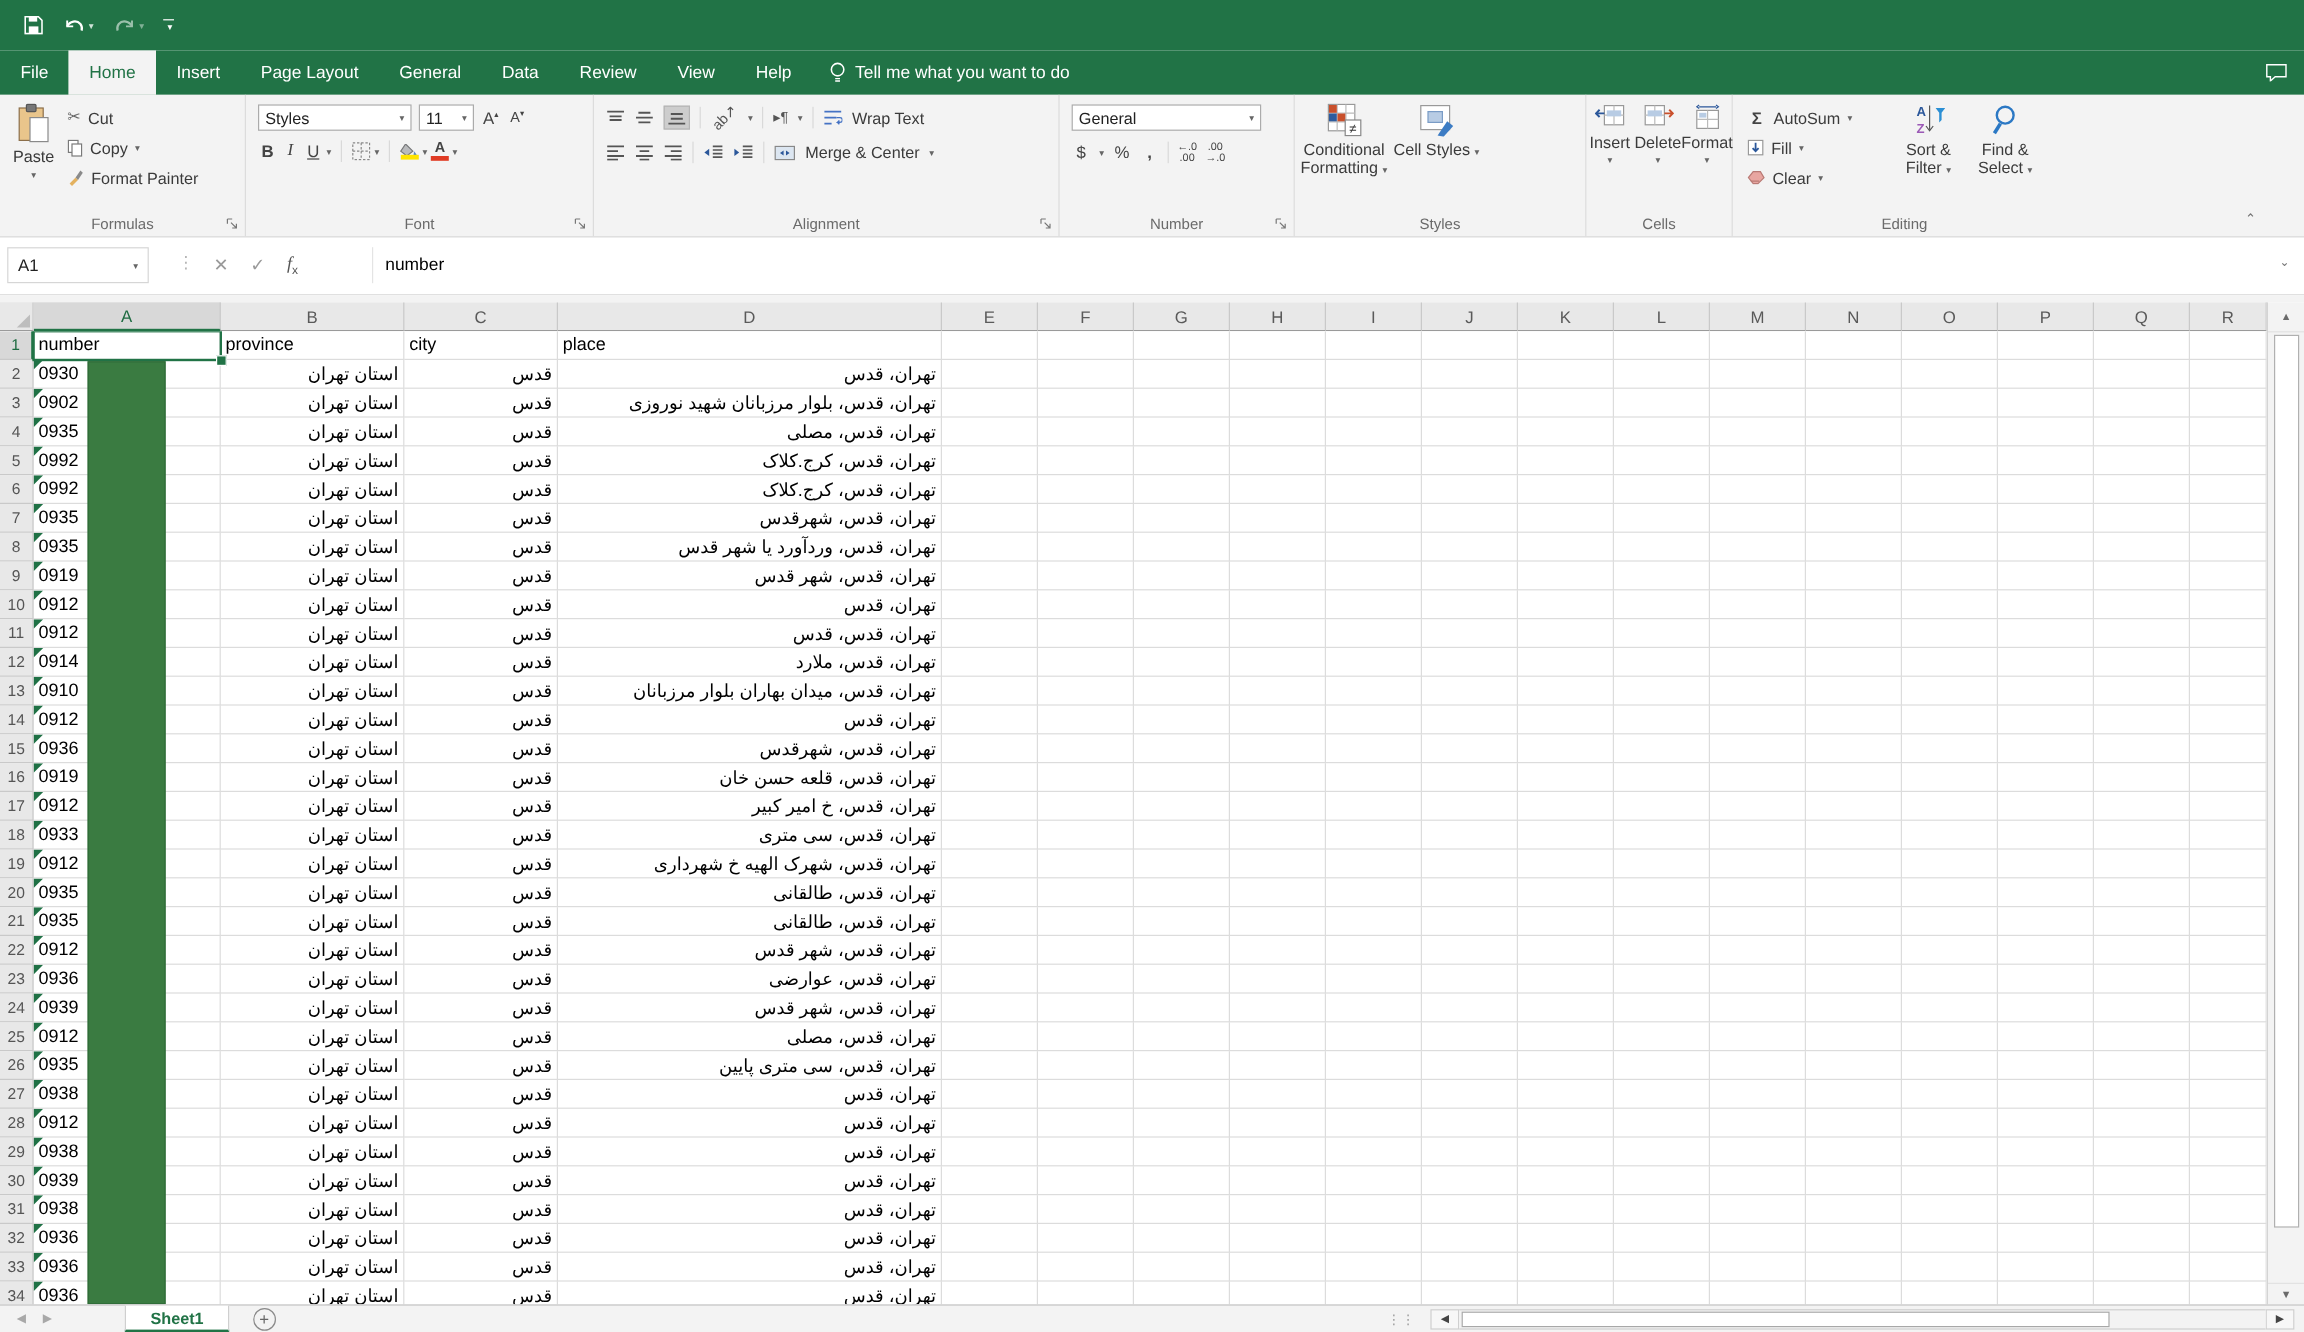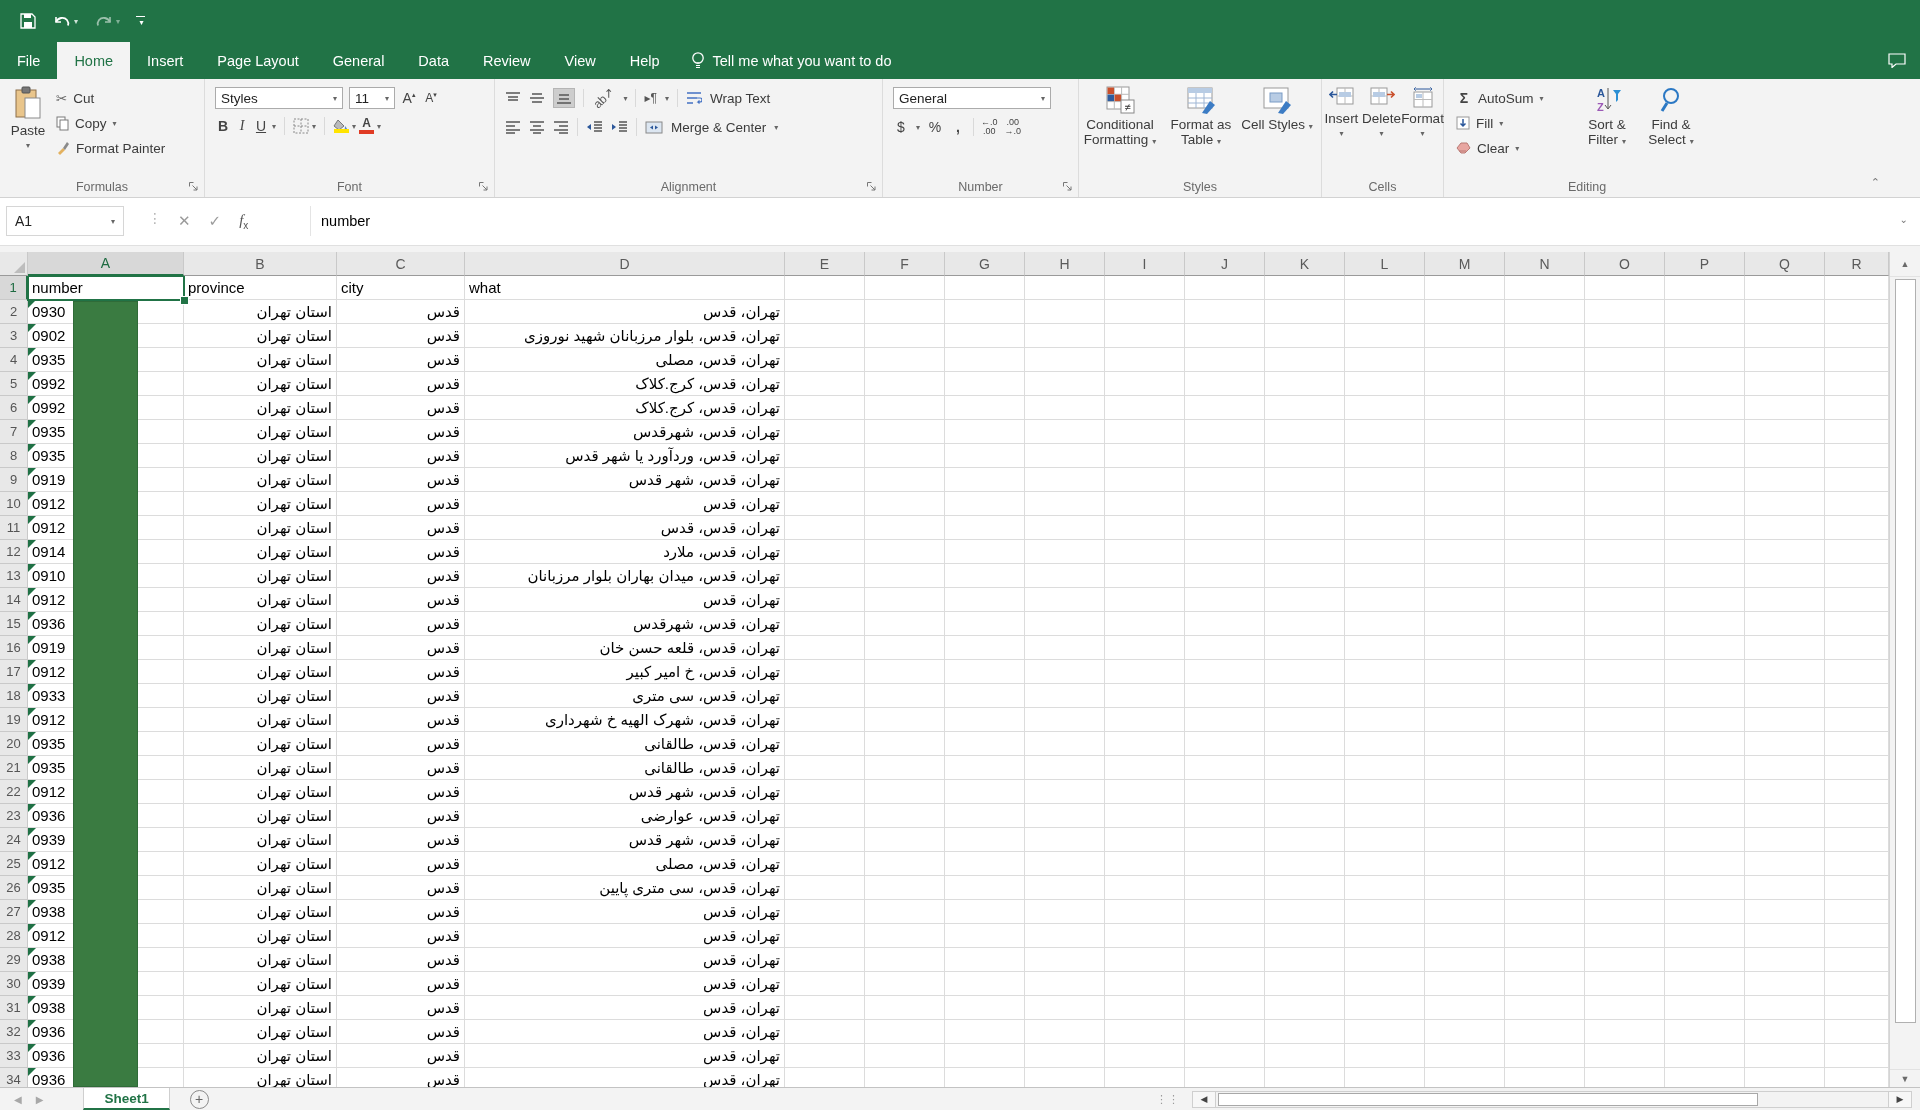--- a/index.html
+++ b/index.html
@@ -72,21 +72,21 @@
   .fillh{position:absolute;left:180px;top:20px;width:7px;height:7px;background:#217346;border:1px solid #fff;box-sizing:content-box;}
   .redact{position:absolute;left:73px;top:25px;width:65px;height:786px;background:#3a7b41;border:1px solid #2f6b38;box-sizing:border-box;}
   
   .vscroll{position:absolute;left:1889px;top:252px;width:31px;height:835px;background:#f3f3f3;border-left:1px solid #d4d4d4;box-sizing:border-box;}
   .vup{position:absolute;top:0;left:0;right:0;height:24px;display:flex;align-items:center;justify-content:center;color:#6a6a6a;font-size:9px;border-bottom:1px solid #e2e2e2;}
   .vthumb{position:absolute;top:27px;left:5px;width:19px;height:742px;background:#fff;border:1px solid #b0b0b0;}
   .vdown{position:absolute;bottom:0;left:0;right:0;height:17px;display:flex;align-items:center;justify-content:center;color:#6a6a6a;font-size:9px;border-top:1px solid #e2e2e2;}
   
   .tabbar{position:absolute;top:1087px;left:0;right:0;height:23px;background:#f3f3f3;border-top:1px solid #c3c3c3;box-sizing:border-box;display:flex;align-items:center;font-size:13px;}
   .navarr{color:#a8a8a8;font-size:10px;margin-left:14px;}
-  .sheettab{height:100%;background:#fff;border-left:1px solid #cfcfcf;border-right:1px solid #cfcfcf;border-bottom:2px solid #217346;box-sizing:border-box;display:flex;align-items:center;padding:0 20px;color:#217346;font-weight:bold;margin-left:40px;font-size:13.5px;}
+  .sheettab{height:100%;background:#fff;border-left:1px solid #cfcfcf;border-right:1px solid #cfcfcf;border-bottom:2px solid #217346;box-sizing:border-box;display:flex;align-items:center;padding:0 20px;color:#217346;font-weight:bold;margin-left:61px;font-size:13.5px;}
   .addsheet{width:17px;height:17px;border-radius:50%;border:1px solid #8a8a8a;color:#666;display:flex;align-items:center;justify-content:center;font-size:14px;margin-left:20px;line-height:1;}
   .hscrollwrap{margin-left:auto;display:flex;align-items:center;margin-right:8px;}
   .hdots{color:#9a9a9a;font-size:11px;margin-right:12px;letter-spacing:1px;}
   .harr{width:24px;height:17px;border:1px solid #cfcfcf;background:#f7f7f7;display:flex;align-items:center;justify-content:center;color:#444;font-size:9px;box-sizing:border-box;}
   .htrack{width:672px;height:17px;border:1px solid #cfcfcf;border-left:none;border-right:none;background:#f3f3f3;position:relative;box-sizing:border-box;}
   .hthumb{position:absolute;left:2px;top:1px;width:540px;height:13px;background:#fff;border:1px solid #a8a8a8;box-sizing:border-box;}
 </style>
 </head>
 <body>
 
@@ -373,31 +373,20 @@
             <rect x="2" y="1" width="22" height="22" fill="#fff" stroke="#999"></rect>
             <path d="M9.3 1 V23 M16.6 1 V23 M2 8.3 H24 M2 15.6 H24" stroke="#bbb"></path>
             <rect x="2.5" y="1.5" width="6.5" height="6.5" fill="#c9502c"></rect>
             <rect x="2.5" y="8.6" width="6.5" height="6.5" fill="#2e5c9e"></rect>
             <rect x="9.6" y="8.6" width="6.5" height="6.5" fill="#c9502c"></rect>
             <rect x="16" y="14" width="13" height="13" fill="#fff" stroke="#888"></rect>
             <text x="22.5" y="24.5" font-size="11" text-anchor="middle" fill="#333">≠</text>
           </svg>
       </span>
       <span class="lbl"><span>Conditional Formatting</span> <span class="caret">▾</span></span>
-    </div>
-    <div class="bigbtn" style="width:80px;">
-      <span class="ic">
-        <svg width="30" height="28" viewBox="0 0 30 28">
-            <rect x="2" y="2" width="24" height="20" fill="#fff" stroke="#999"></rect>
-            <rect x="2" y="2" width="24" height="5" fill="#b8cce4"></rect>
-            <path d="M10 7 V22 M18 7 V22 M2 12 H26 M2 17 H26" stroke="#9fb6d4"></path>
-            <path d="M16 27 L24 15 L29 19 L21 28 Z" fill="#3c7cc4"></path>
-          </svg>
-      </span>
-      <span class="lbl"><span>Format as Table</span> <span class="caret">▾</span></span>
     </div>
     <div class="bigbtn" style="width:72px;">
       <span class="ic">
         <svg width="30" height="28" viewBox="0 0 30 28">
             <rect x="2" y="2" width="24" height="20" fill="#fff" stroke="#999"></rect>
             <rect x="8" y="7" width="12" height="9" fill="#b8cce4" stroke="#7a9cc6"></rect>
             <path d="M16 27 L24 15 L29 19 L21 28 Z" fill="#3c7cc4"></path>
           </svg>
       </span>
       <span class="lbl"><span>Cell Styles</span> <span class="caret">▾</span></span>
@@ -543,21 +532,21 @@
     <div class="colh" style="width: 64px;">R</div>
   </div>
 
 <div class="grid">
   <div>
       <div class="row">
         <div class="rowh sel">1</div>
         <div class="cell" style="width: 156px;">number</div>
         <div class="cell" style="width: 153px;">province</div>
         <div class="cell" style="width: 128px;">city</div>
-        <div class="cell" style="width: 320px;">what</div>
+        <div class="cell" style="width: 320px;">place</div>
         <div class="cell" style="width: 80px;"></div>
         <div class="cell" style="width: 80px;"></div>
         <div class="cell" style="width: 80px;"></div>
         <div class="cell" style="width: 80px;"></div>
         <div class="cell" style="width: 80px;"></div>
         <div class="cell" style="width: 80px;"></div>
         <div class="cell" style="width: 80px;"></div>
         <div class="cell" style="width: 80px;"></div>
         <div class="cell" style="width: 80px;"></div>
         <div class="cell" style="width: 80px;"></div>

